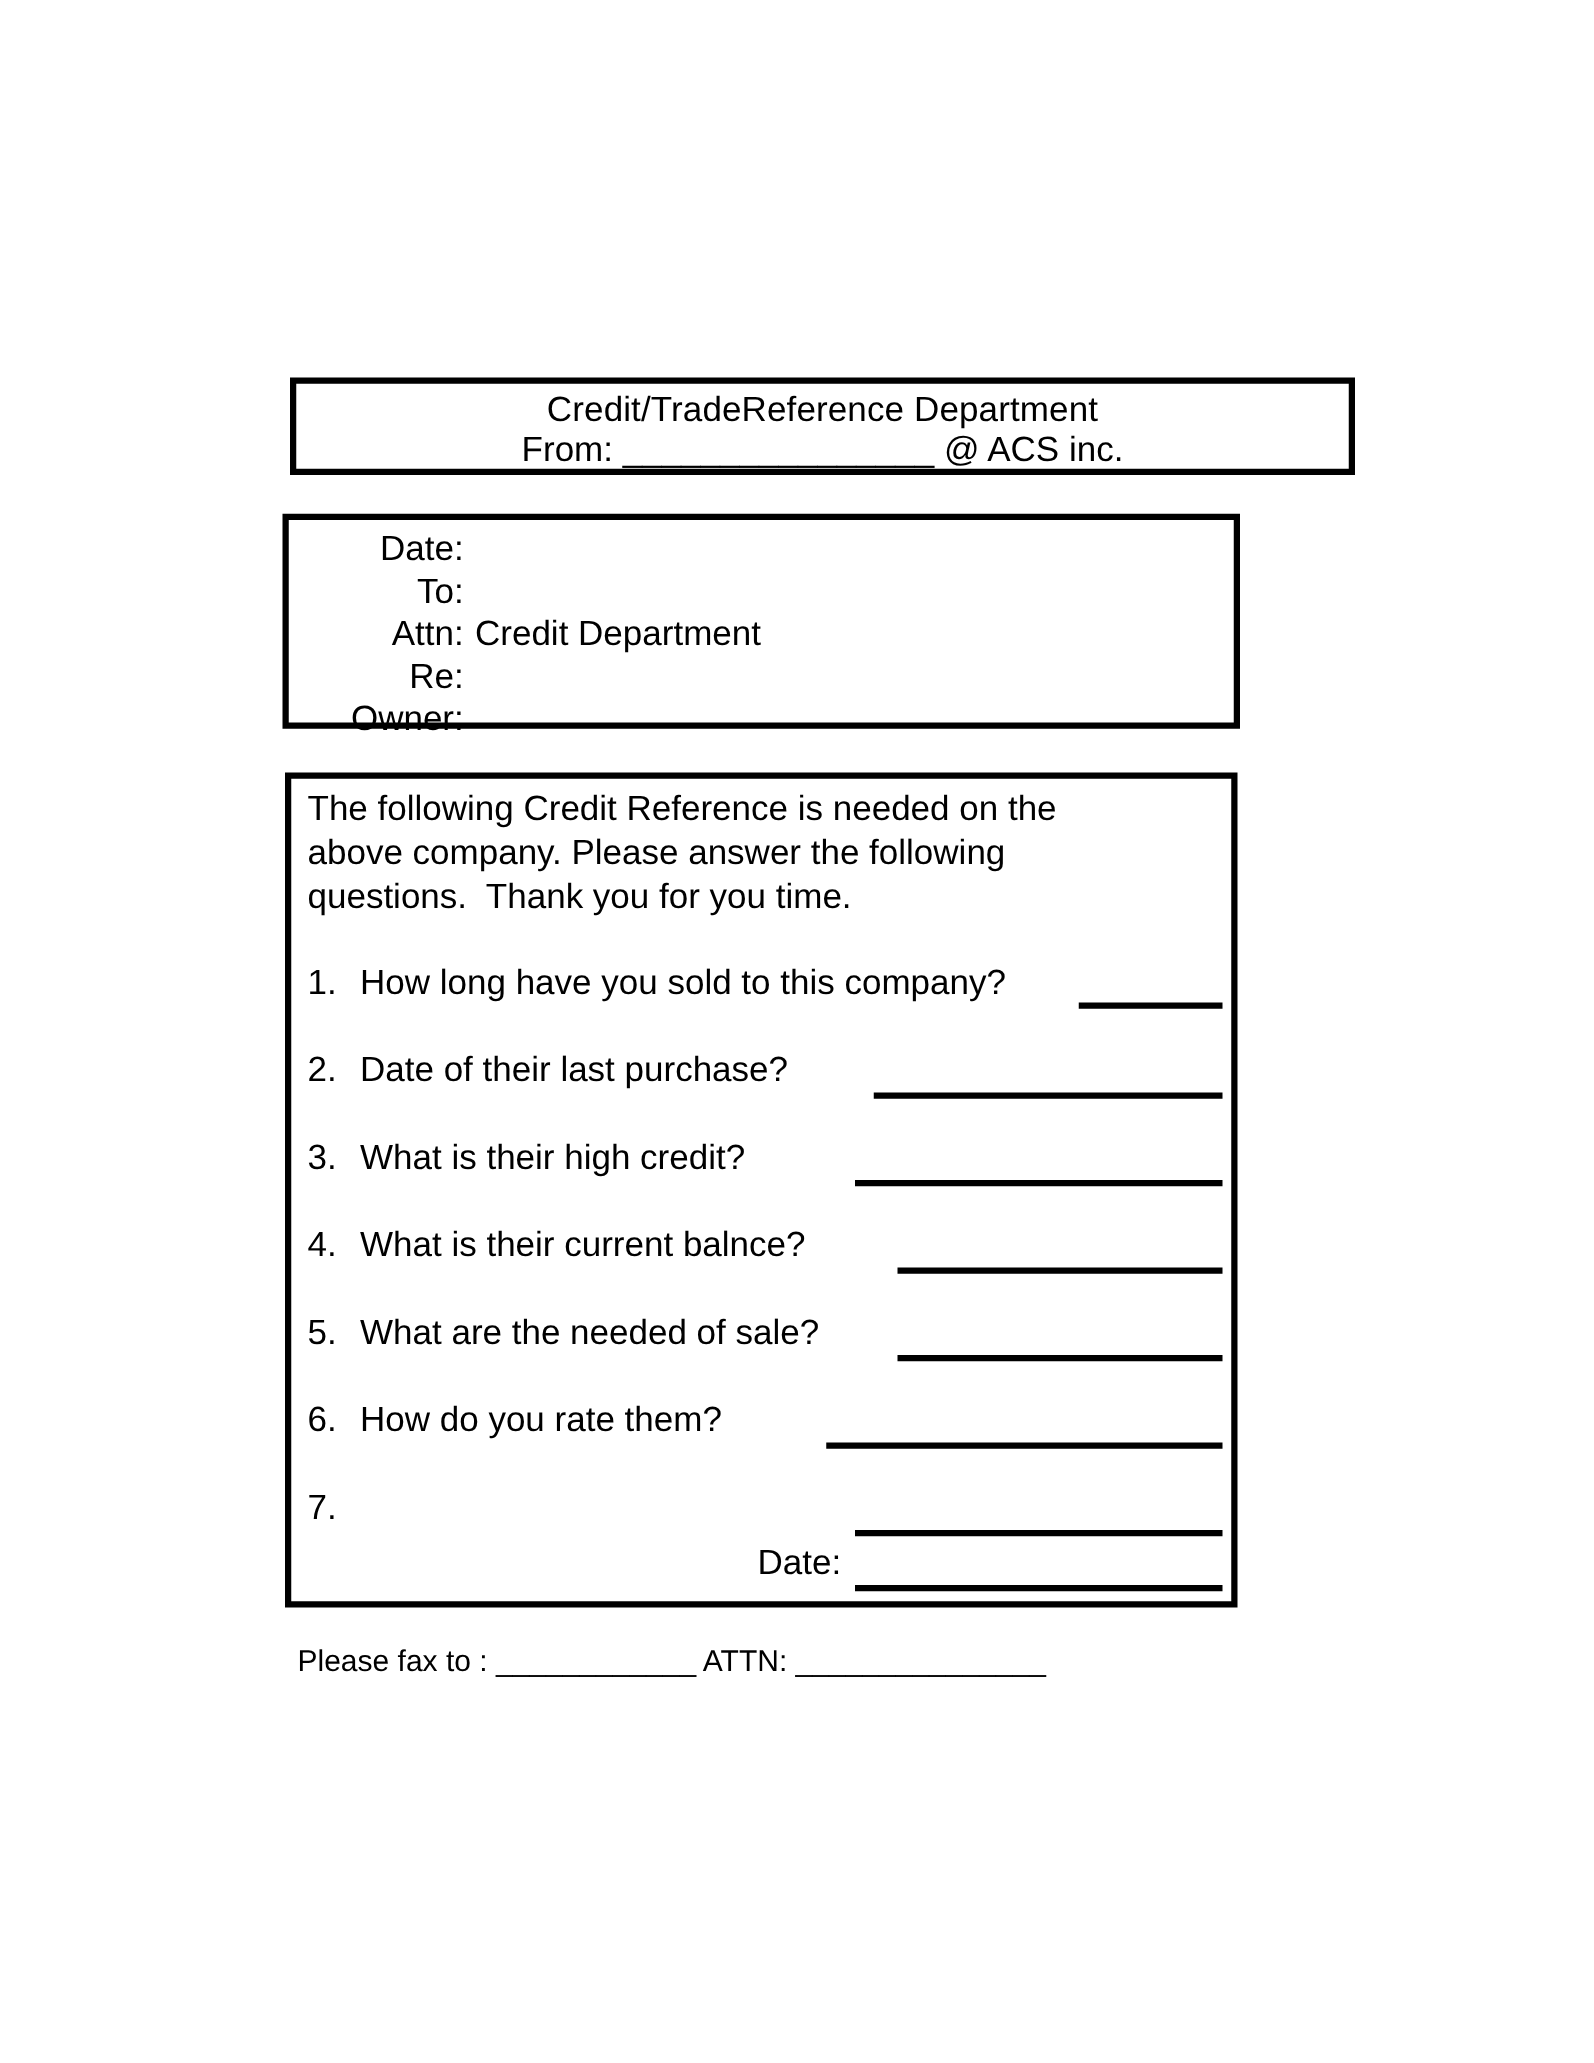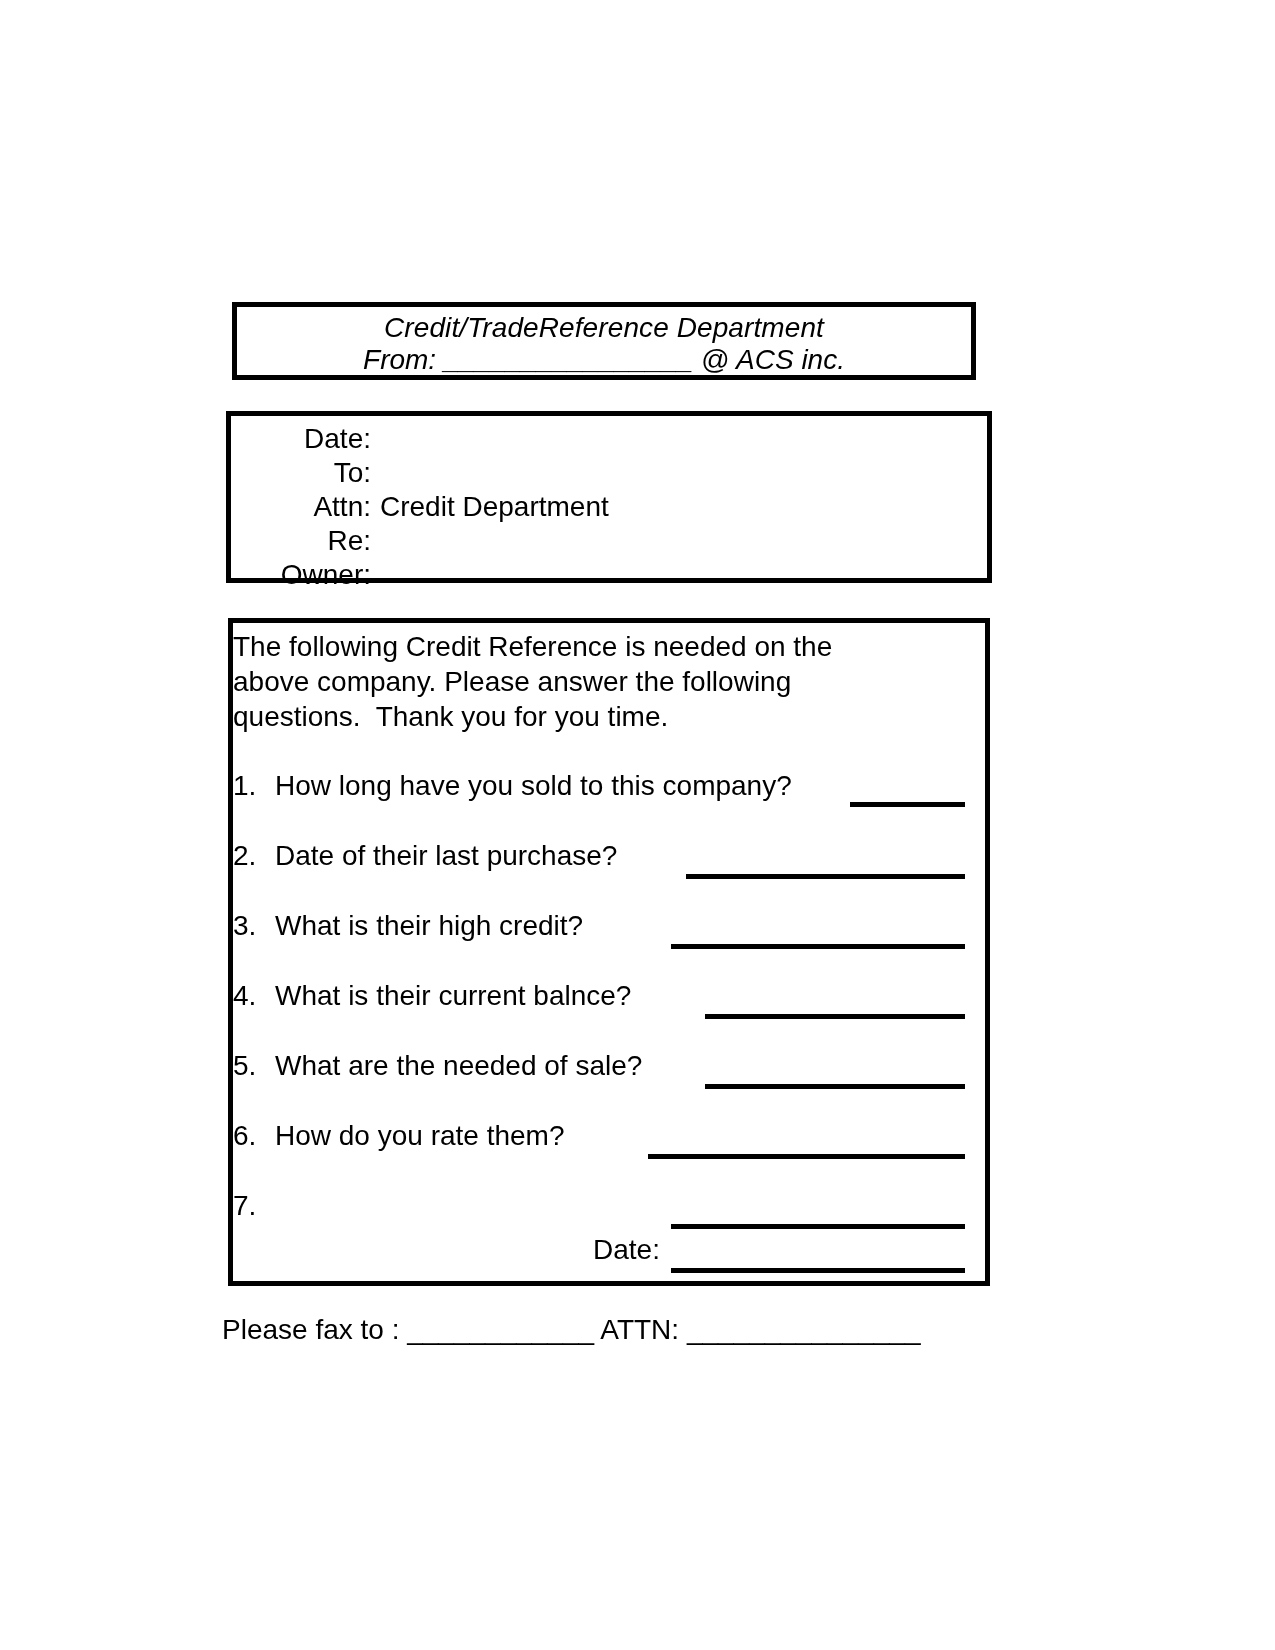--- a/index.html
+++ b/index.html
@@ -26,23 +26,22 @@
   
   .box {
     position: absolute;
     border: 5px solid #000000;
     box-sizing: border-box;
     background: #ffffff;
   }
   #header-box {
     left: 232px;
     top: 302px;
-    width: 744px;
+    width: 852px;
     height: 78px;
-    font-style: italic;
   }
   .hdr-line1 {
     text-align: center;
     font-size: 28px;
     line-height: 32px;
     margin-top: 5px;
     letter-spacing: 0.1px;
   }
   .hdr-line2 {
     text-align: center;
@@ -81,21 +80,21 @@
   }
 
   
   #questions-box {
     left: 228px;
     top: 618px;
     width: 762px;
     height: 668px;
   }
   #questions-box .inner {
-    padding: 6px 0 0 0;
+    padding: 6px 0 0 13px;
   }
   .intro {
     font-size: 28px;
     line-height: 35px;
     width: 620px;
   }
   .intro div { white-space: pre; }
 
   .qspacer { height: 34px; }
 
@@ -130,23 +129,23 @@
     height: 44px;
   }
   .datelabel {
     position: absolute;
     white-space: pre;
   }
 
   
   #fax-line {
     position: absolute;
-    left: 222px;
+    left: 238px;
     top: 1313px;
-    font-size: 28px;
+    font-size: 24px;
     line-height: 34px;
     white-space: pre;
   }
 </style>
 </head>
 <body>
 
 <div class="page">
 
   <div class="box" id="header-box">

